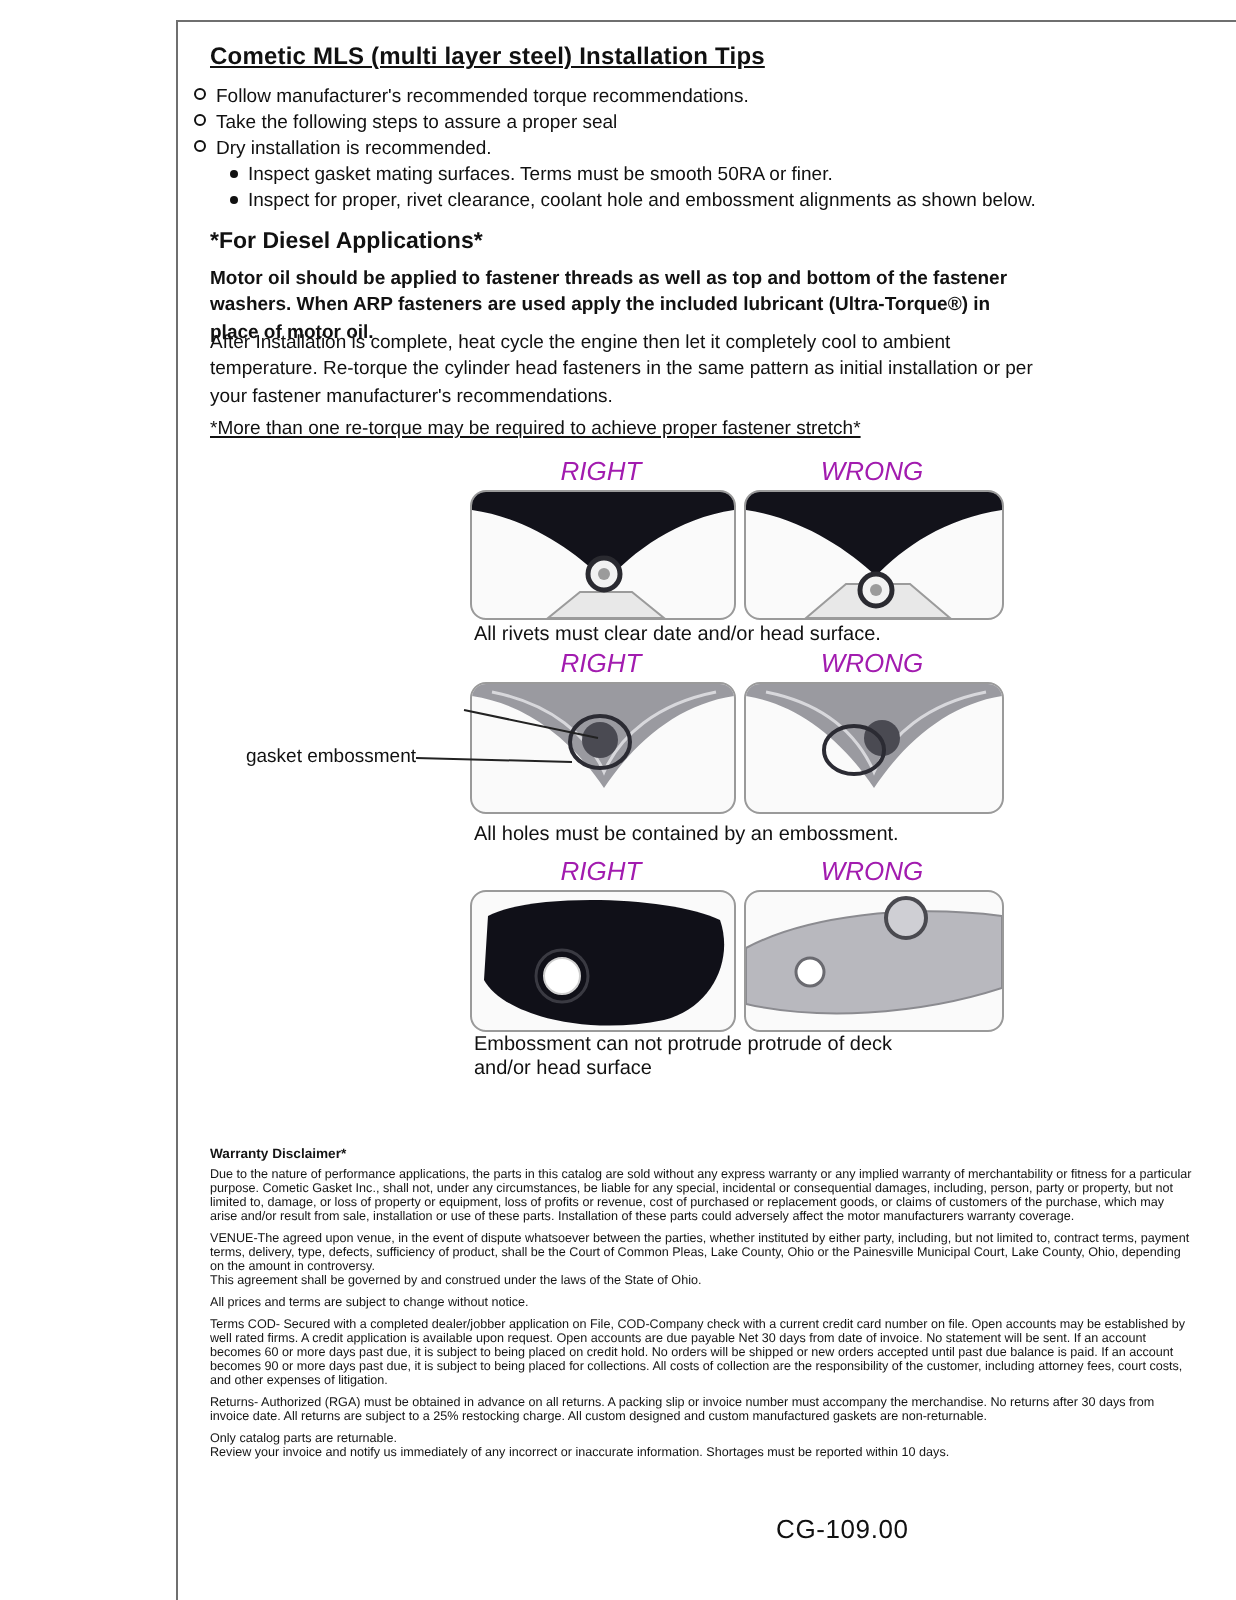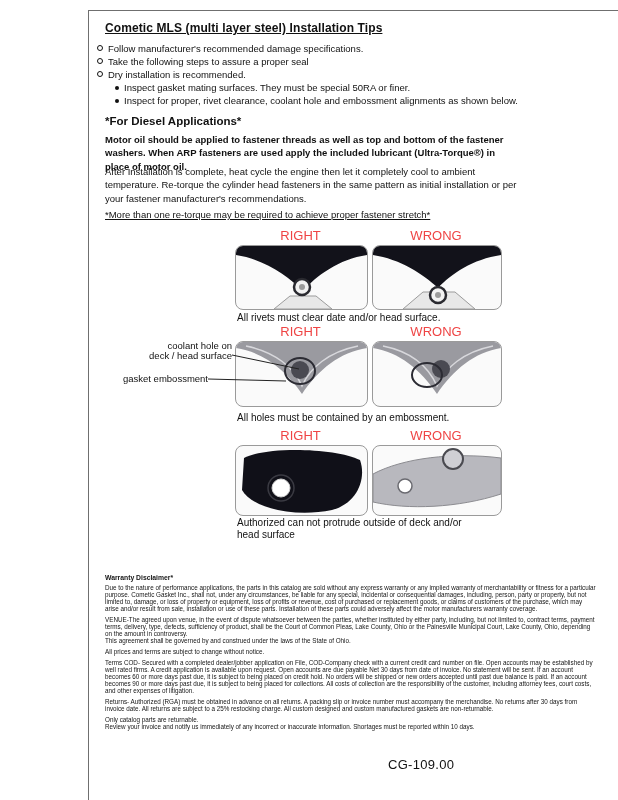--- a/index.html
+++ b/index.html
@@ -19,21 +19,21 @@
                    border-radius:50%; margin-right:5px; vertical-align:1px; }
   .bullet-solid  { display:inline-block; width:4px; height:4px; background:#111;
                    border-radius:50%; margin:0 5px 0 18px; vertical-align:1px; }
 
   .diesel-heading { position:absolute; left:105px; top:115px; margin:0; font-size:11.5px; font-weight:bold; }
   .para { position:absolute; margin:0; font-size:9.5px; line-height:1.4; }
   .para-1 { left:105px; top:133px; width:410px;font-weight:bold; }
   .para-2 { left:105px; top:165px; width:416px; }
   .note   { left:105px; top:208px; width:420px;text-decoration:underline; }
 
-  .flabel  { position:absolute; font-size:13px; text-align:center; color:#ef4444; }
+  .flabel  { position:absolute; font-size:13px; text-align:center; color:#a21caf;font-style:italic; }
   .panel   { position:absolute; border:1px solid #9a9a9a; border-radius:8px; overflow:hidden; background:#fafafa; }
   .panel svg { display:block; width:100%; height:100%; }
   .fcaption { position:absolute; font-size:10px; line-height:12px; }
 
   .r1-right-label { left:235px; top:228px; width:131px; }
   .r1-wrong-label { left:372px; top:228px; width:128px; }
   .r1-panel-l { left:235px; top:245px; width:131px; height:63px; }
   .r1-panel-r { left:372px; top:245px; width:128px; height:63px; }
   .r1-caption { left:237px; top:312px; }
 
@@ -64,24 +64,24 @@
 </head>
 <body>
 
 <div class="page">
 
   <div class="frame"></div>
 
   <h1 class="title">Cometic MLS (multi layer steel) Installation Tips</h1>
 
   <div class="tips">
-    <div class="tip"><span class="bullet-hollow"></span><span>Follow manufacturer's recommended damage specifications.</span></div>
+    <div class="tip"><span class="bullet-hollow"></span><span>Follow manufacturer's recommended torque recommendations.</span></div>
     <div class="tip"><span class="bullet-hollow"></span><span>Take the following steps to assure a proper seal</span></div>
     <div class="tip"><span class="bullet-hollow"></span><span>Dry installation is recommended.</span></div>
-    <div class="tip"><span class="bullet-solid"></span><span>Inspect gasket mating surfaces.  They must be special 50RA or finer.</span></div>
+    <div class="tip"><span class="bullet-solid"></span><span>Inspect gasket mating surfaces.  Terms must be smooth 50RA or finer.</span></div>
     <div class="tip"><span class="bullet-solid"></span><span>Inspect for proper, rivet clearance, coolant hole and embossment alignments as shown below.</span></div>
   </div>
 
   <h2 class="diesel-heading">*For Diesel Applications*</h2>
   <p class="para para-1">Motor oil should be applied to fastener threads as well as top and bottom of the fastener washers. When ARP fasteners are used apply the included lubricant (Ultra-Torque®) in place of motor oil.</p>
   <p class="para para-2">After Installation is complete, heat cycle the engine then let it completely cool to ambient temperature. Re-torque the cylinder head fasteners in the same pattern as initial installation or per your fastener manufacturer's recommendations.</p>
   <p class="para note">*More than one re-torque may be required to achieve proper fastener stretch*</p>
 
   <div class="flabel r1-right-label">RIGHT</div>
   <div class="flabel r1-wrong-label">WRONG</div>
@@ -99,24 +99,20 @@
       <path d="M30 63 L50 46 H82 L102 63 Z" fill="#e8e8e8" stroke="#9b9b9b" stroke-width="1"></path>
       <circle cx="65" cy="49" r="8" fill="#f2f2f2" stroke="#2a2a30" stroke-width="2.5"></circle>
       <circle cx="65" cy="49" r="3" fill="#9b9b9b"></circle>
     </svg>
   </div>
   <div class="fcaption r1-caption">All rivets must clear date and/or head surface.</div>
 
   <div class="flabel r2-right-label">RIGHT</div>
   <div class="flabel r2-wrong-label">WRONG</div>
 
-  <div class="callout callout-coolant">
-    <div>coolant hole on</div>
-    <div>deck / head surface</div>
-  </div>
   <div class="callout callout-emboss">gasket embossment</div>
   <svg class="callout-lines" viewBox="0 0 110 40">
     <line x1="32" y1="5" x2="99" y2="19" stroke="#222" stroke-width="1"></line>
     <line x1="8" y1="29" x2="86" y2="31" stroke="#222" stroke-width="1"></line>
   </svg>
 
   <div class="panel r2-panel-l">
     <svg viewBox="0 0 131 64" preserveAspectRatio="none">
       <path d="M0 0 H131 V6 C104 10 82 28 66 52 C50 28 27 10 0 6 Z" fill="#9a9aa0"></path>
       <path d="M10 4 C40 10 58 26 66 44 C74 26 92 10 122 4" fill="none" stroke="#d8d8dc" stroke-width="1.5"></path>
@@ -143,21 +139,21 @@
       <circle cx="45" cy="42" r="13" fill="none" stroke="#3a3a42" stroke-width="1.5"></circle>
     </svg>
   </div>
   <div class="panel r3-panel-r">
     <svg viewBox="0 0 128 69" preserveAspectRatio="none">
       <path d="M0 28 C30 12 80 6 128 12 V48 C85 62 35 64 0 56 Z" fill="#b8b8be" stroke="#8b8b90" stroke-width="1"></path>
       <circle cx="80" cy="13" r="10" fill="#cfcfd4" stroke="#4a4a50" stroke-width="2"></circle>
       <circle cx="32" cy="40" r="7" fill="#ffffff" stroke="#6a6a70" stroke-width="1.5"></circle>
     </svg>
   </div>
-  <div class="fcaption r3-caption">Authorized can not protrude outside of deck and/or head surface</div>
+  <div class="fcaption r3-caption">Embossment can not protrude protrude of deck and/or head surface</div>
 
   <div class="disclaimer">
     <h3>Warranty Disclaimer*</h3>
     <p>Due to the nature of performance applications, the parts in this catalog are sold without any express warranty or any implied warranty of merchantability or fitness for a particular purpose.  Cometic Gasket Inc., shall not, under any circumstances, be liable for any special, incidental or consequential damages, including, person, party or property, but not limited to, damage, or loss of property or equipment, loss of profits or revenue, cost of purchased or replacement goods, or claims of customers of the purchase, which may arise and/or result from sale, installation or use of these parts.  Installation of these parts could adversely affect the motor manufacturers warranty coverage.</p>
     <p class="tight">VENUE-The agreed upon venue, in the event of dispute whatsoever between the parties, whether instituted by either party, including, but not limited to, contract terms, payment terms, delivery, type, defects, sufficiency of product, shall be the Court of Common Pleas, Lake County, Ohio or the Painesville Municipal Court, Lake County, Ohio, depending on the amount in controversy.</p>
     <p>This agreement shall be governed by and construed under the laws of the State of Ohio.</p>
     <p>All prices and terms are subject to change without notice.</p>
     <p>Terms COD- Secured with a completed dealer/jobber application on File, COD-Company check with a current credit card number on file.  Open accounts may be established by well rated firms.  A credit application is available upon request.  Open accounts are due payable Net 30 days from date of invoice.  No statement will be sent.  If an account becomes 60 or more days past due, it is subject to being placed on credit hold.  No orders will be shipped or new orders accepted until past due balance is paid.  If an account becomes 90 or more days past due, it is subject to being placed for collections.  All costs of collection are the responsibility of the customer, including attorney fees, court costs, and other expenses of litigation.</p>
     <p>Returns- Authorized (RGA) must be obtained in advance on all returns.  A packing slip or invoice number must accompany the merchandise.  No returns after 30 days from invoice date.  All returns are subject to a 25% restocking charge.  All custom designed and custom manufactured gaskets are non-returnable.</p>
     <p class="tight">Only catalog parts are returnable.</p>

